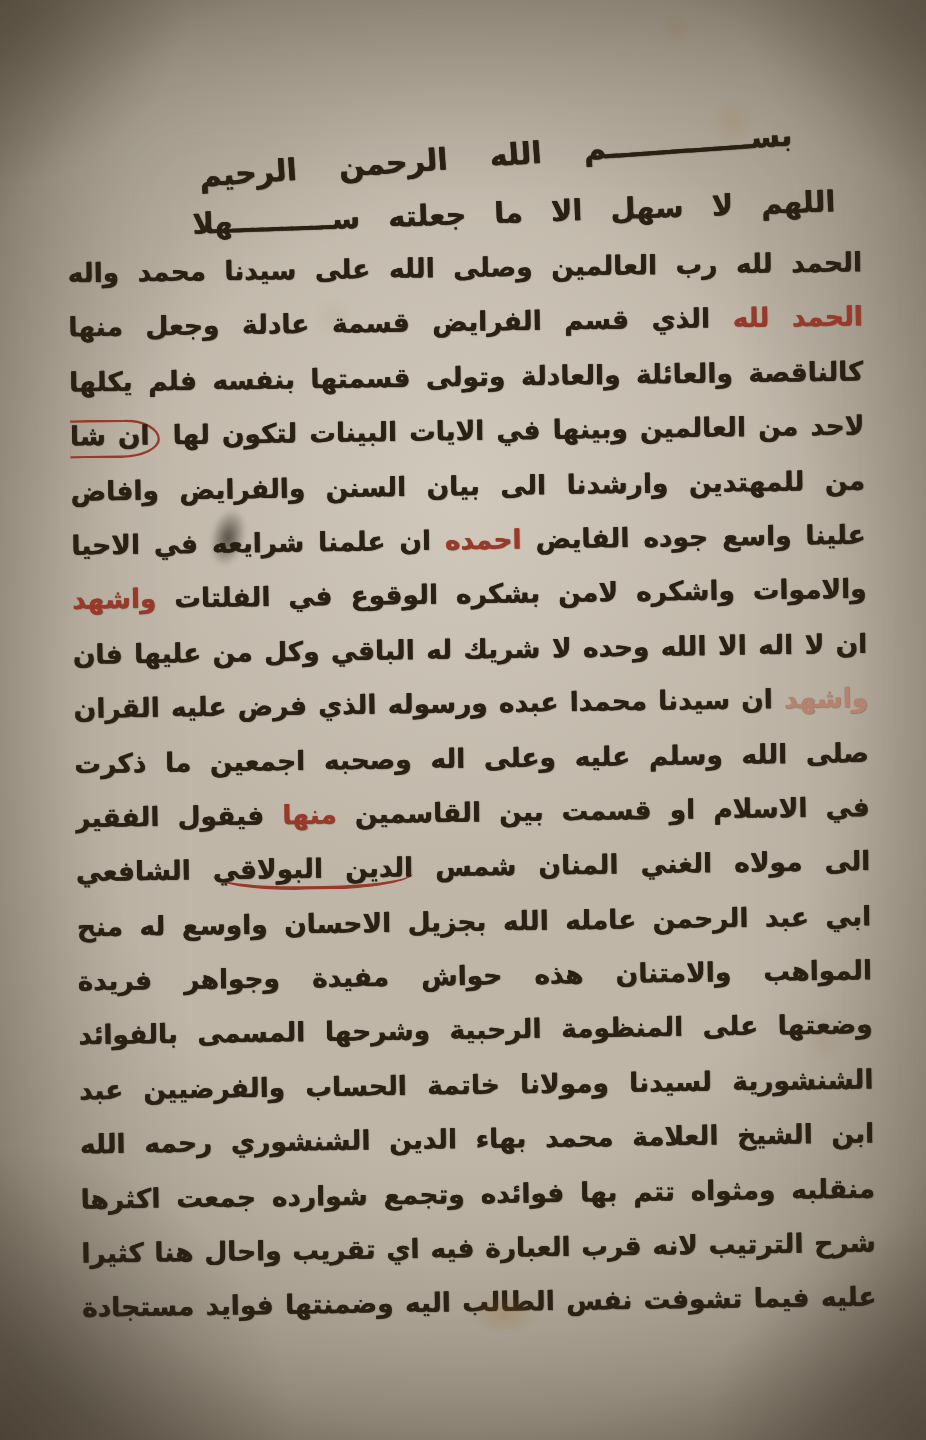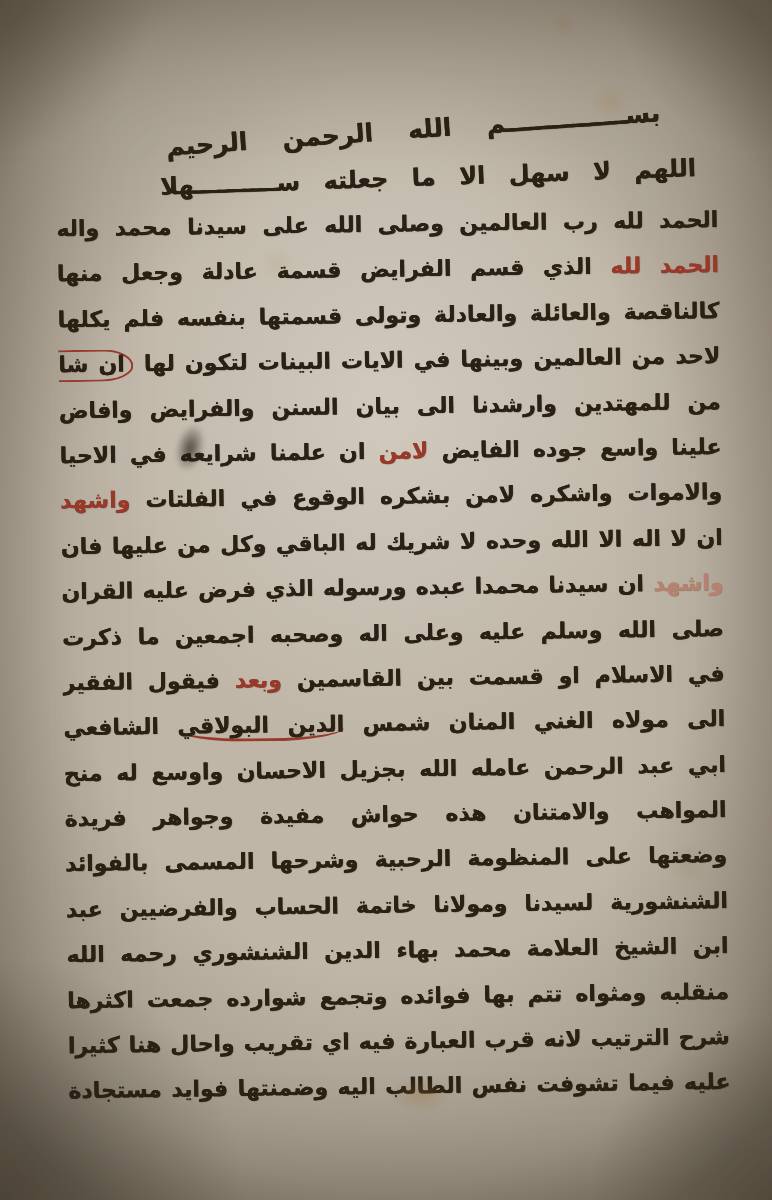--- a/index.html
+++ b/index.html
@@ -104,26 +104,26 @@
 
 <div class="photo">
   <div class="line basmala" id="line-0"><span class="seg ink">بســــــــــــــم الله الرحمن الرحيم</span></div>
   <div class="line dua" id="line-1"><span class="seg ink">اللهم لا سهل الا ما جعلته ســــــــــهلا</span></div>
   <div class="text-block" id="text-block">
       <div class="body-line"><span class="seg ink">الحمد لله رب العالمين وصلى الله على سيدنا محمد واله وصحبه وسلم</span></div>
       <div class="body-line"><span class="seg red">الحمد لله</span><span class="seg ink"> الذي قسم الفرايض قسمة عادلة وجعل منها الفريضة</span></div>
       <div class="body-line"><span class="seg ink">كالناقصة والعائلة والعادلة وتولى قسمتها بنفسه فلم يكلها</span></div>
       <div class="body-line"><span class="seg ink">لاحد من العالمين وبينها في الايات البينات لتكون لها </span><span class="seg red-circle">ان شا الله</span></div>
       <div class="body-line"><span class="seg ink">من للمهتدين وارشدنا الى بيان السنن والفرايض وافاض</span></div>
-      <div class="body-line"><span class="seg ink">علينا واسع جوده الفايض </span><span class="seg red">لامن</span><span class="seg ink"> ان علمنا شرايعه في الاحيا</span></div>
+      <div class="body-line"><span class="seg ink">علينا واسع جوده الفايض </span><span class="seg red">احمده</span><span class="seg ink"> ان علمنا شرايعه في الاحيا</span></div>
       <div class="body-line"><span class="seg ink">والاموات واشكره لامن بشكره الوقوع في الفلتات </span><span class="seg red">واشهد</span></div>
       <div class="body-line"><span class="seg ink">ان لا اله الا الله وحده لا شريك له الباقي وكل من عليها فان</span></div>
       <div class="body-line"><span class="seg red-faded">واشهد</span><span class="seg ink"> ان سيدنا محمدا عبده ورسوله الذي فرض عليه القران</span></div>
       <div class="body-line"><span class="seg ink">صلى الله وسلم عليه وعلى اله وصحبه اجمعين ما ذكرت فريضة</span></div>
-      <div class="body-line"><span class="seg ink">في الاسلام او قسمت بين القاسمين </span><span class="seg red">وبعد</span><span class="seg ink"> فيقول الفقير</span></div>
+      <div class="body-line"><span class="seg ink">في الاسلام او قسمت بين القاسمين </span><span class="seg red">منها</span><span class="seg ink"> فيقول الفقير</span></div>
       <div class="body-line"><span class="seg ink">الى مولاه الغني المنان شمس </span><span class="seg red-underline">الدين البولاقي</span><span class="seg ink"> الشافعي الفرضي</span></div>
       <div class="body-line"><span class="seg ink">ابي عبد الرحمن عامله الله بجزيل الاحسان واوسع له منح</span></div>
       <div class="body-line"><span class="seg ink">المواهب والامتنان هذه حواش مفيدة وجواهر فريدة</span></div>
       <div class="body-line"><span class="seg ink">وضعتها على المنظومة الرحبية وشرحها المسمى بالفوائد</span></div>
       <div class="body-line"><span class="seg ink">الشنشورية لسيدنا ومولانا خاتمة الحساب والفرضيين عبد</span></div>
       <div class="body-line"><span class="seg ink">ابن الشيخ العلامة محمد بهاء الدين الشنشوري رحمه الله وجعل الجنة</span></div>
       <div class="body-line"><span class="seg ink">منقلبه ومثواه تتم بها فوائده وتجمع شوارده جمعت اكثرها من</span></div>
       <div class="body-line"><span class="seg ink">شرح الترتيب لانه قرب العبارة فيه اي تقريب واحال هنا كثيرا</span></div>
       <div class="body-line"><span class="seg ink">عليه فيما تشوفت نفس الطالب اليه وضمنتها فوايد مستجادة</span></div>
     </div>

